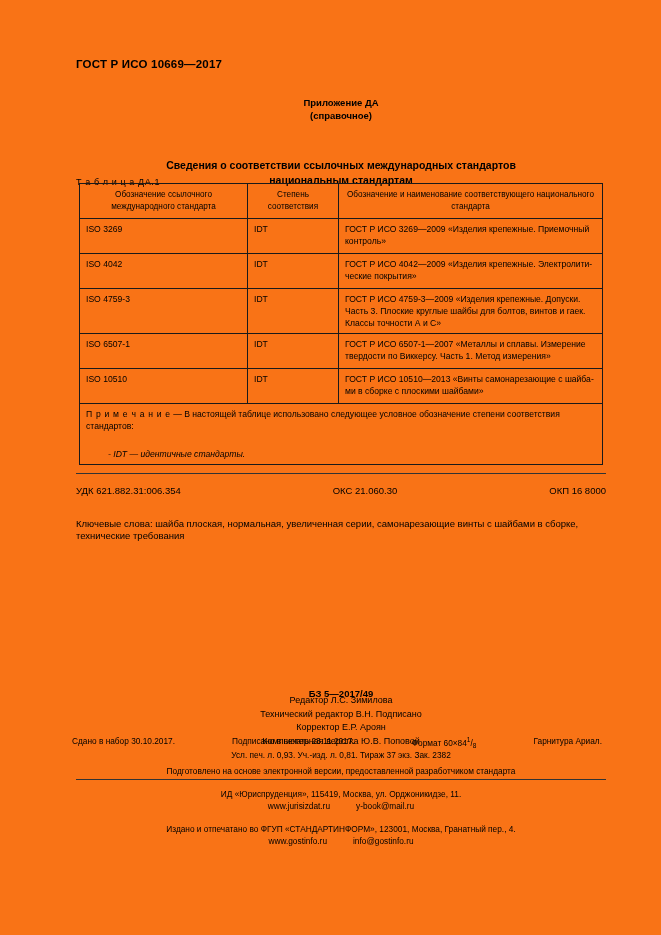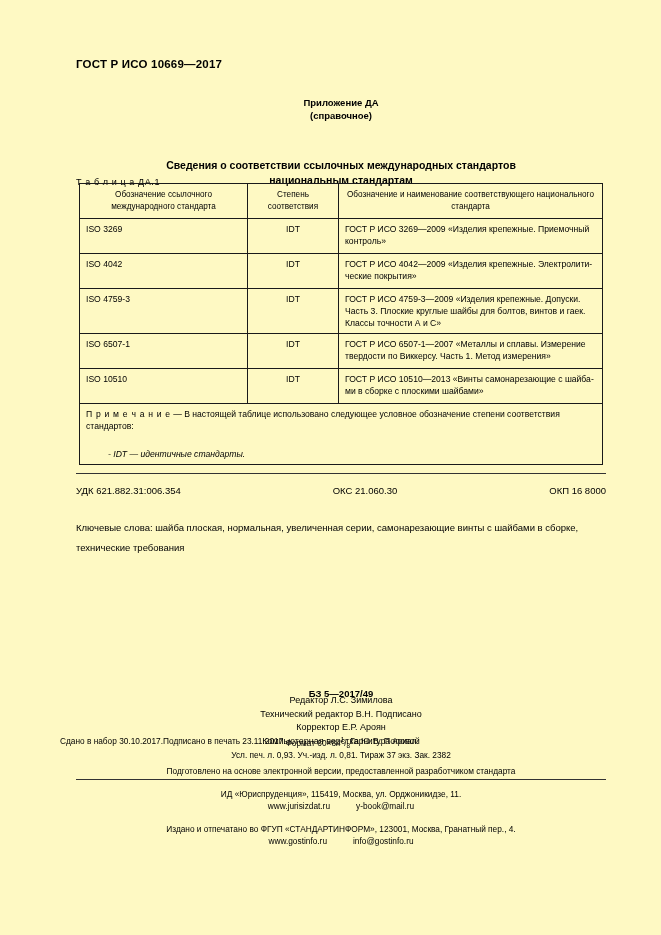--- a/index.html
+++ b/index.html
@@ -12,21 +12,21 @@
     height: 935px;
     font-family: "Liberation Serif", serif;
     color: #000000;
     position: relative;
   }
   .page {
     position: absolute;
     left: 0; top: 0;
     width: 661px;
     height: 935px;
-    background: #fef9c3;
+    background: #f97316;
     box-sizing: border-box;
     padding: 12px;
   }
 
   .doc-header {
     position: absolute;
     left: 76px;
     top: 58px;
     font-family: "Liberation Sans", sans-serif;
     font-size: 11.5px;
@@ -87,21 +87,21 @@
     line-height: 12px;
   }
   table.main th {
     text-align: center;
     font-weight: normal;
     vertical-align: middle;
     padding: 5px 4px;
     font-size: 8.2px;
   }
   td.c1 { width: 155px; padding-left: 9px; }
-  td.c2 { width: 78px; text-align: center; }
+  td.c2 { width: 78px; text-align: left; }
   td.c3 { }
   tr.body-row td { height: 26px; }
   tr.tall td { }
   td.note {
     padding: 7px 10px 9px 10px;
     line-height: 13px;
   }
   .note-lead {
     letter-spacing: 0.7px;
   }
@@ -129,21 +129,21 @@
     display: flex;
     justify-content: space-between;
   }
 
   .keywords {
     position: absolute;
     left: 76px;
     width: 530px;
     font-family: "Liberation Sans", sans-serif;
     font-size: 9.5px;
-    line-height: 20px;
+    line-height: 12px;
   }
 
   .bz {
     position: absolute;
     left: 76px;
     width: 530px;
     text-align: center;
     font-family: "Liberation Sans", sans-serif;
     font-size: 9.5px;
     font-weight: bold;
@@ -154,25 +154,26 @@
     left: 76px;
     width: 530px;
     text-align: center;
     font-family: "Liberation Sans", sans-serif;
     font-size: 9px;
     line-height: 13.5px;
   }
 
   .prod-line {
     position: absolute;
-    left: 60px;
+    left: 72px;
     width: 530px;
     font-family: "Liberation Sans", sans-serif;
     font-size: 8.3px;
     display: flex;
+    justify-content: space-between;
   }
   .prod-line2 {
     position: absolute;
     left: 76px;
     width: 530px;
     text-align: center;
     font-family: "Liberation Sans", sans-serif;
     font-size: 8.3px;
   }
   .prod-note {

